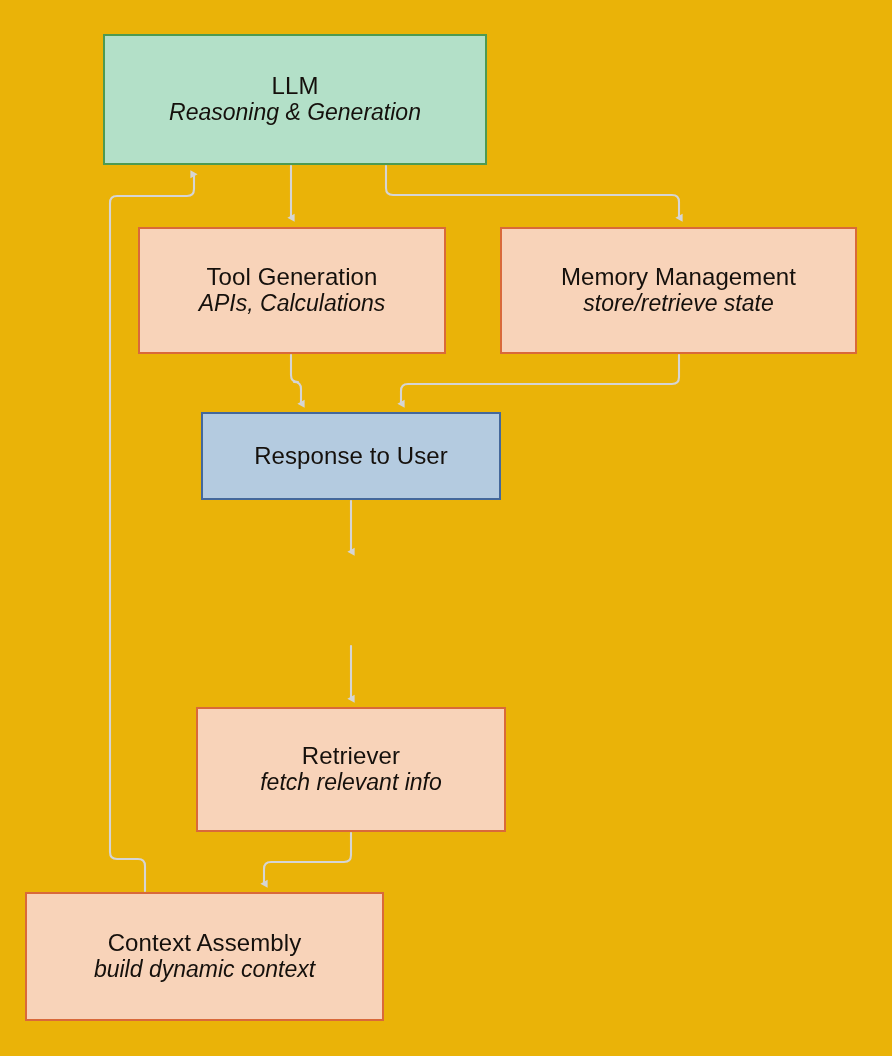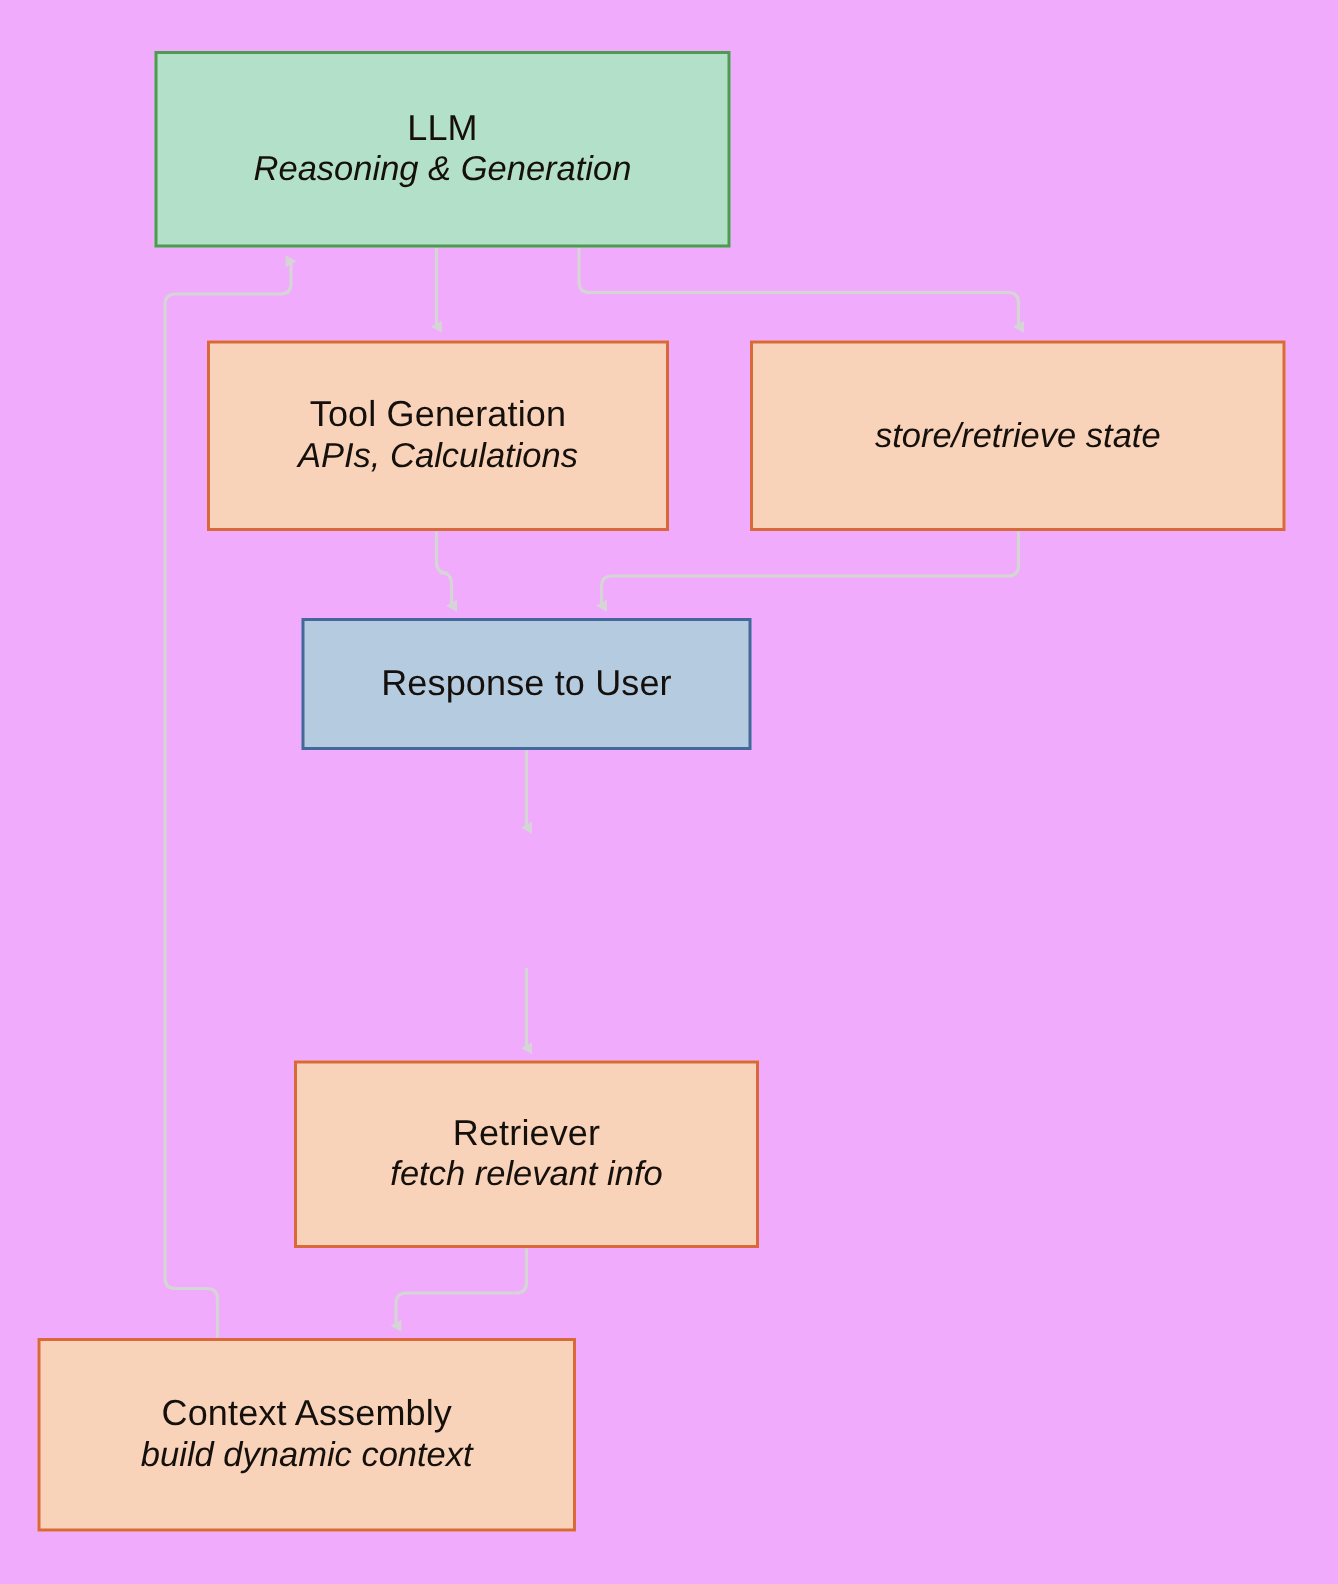--- a/index.html
+++ b/index.html
@@ -4,21 +4,21 @@
 <style>
   html, body {
     margin: 0;
     padding: 0;
     background: #212121;
   }
   #canvas {
     position: relative;
     width: 892px;
     height: 1056px;
-    background: #f0abfc;
+    background: #eab308;
     overflow: hidden;
     font-family: "Liberation Sans", sans-serif;
   }
   #edge-layer {
     position: absolute;
     left: 0;
     top: 0;
     width: 892px;
     height: 1056px;
     pointer-events: none;
@@ -92,20 +92,21 @@
     <div class="title">LLM</div>
     <div class="subtitle">Reasoning &amp; Generation</div>
   </div>
 
   <div class="node kind-process" style="left:138px; top:227px; width:308px; height:127px;">
     <div class="title">Tool Generation</div>
     <div class="subtitle">APIs, Calculations</div>
   </div>
 
   <div class="node kind-process" style="left:500px; top:227px; width:357px; height:127px;">
+    <div class="title">Memory Management</div>
     <div class="subtitle">store/retrieve state</div>
   </div>
 
   <div class="node kind-io one-line" style="left:201px; top:412px; width:300px; height:88px;">
     <div class="title">Response to User</div>
   </div>
 
 
   <div class="node kind-process" style="left:196px; top:707px; width:310px; height:125px;align-items:center;">
     <div class="title">Retriever</div>

